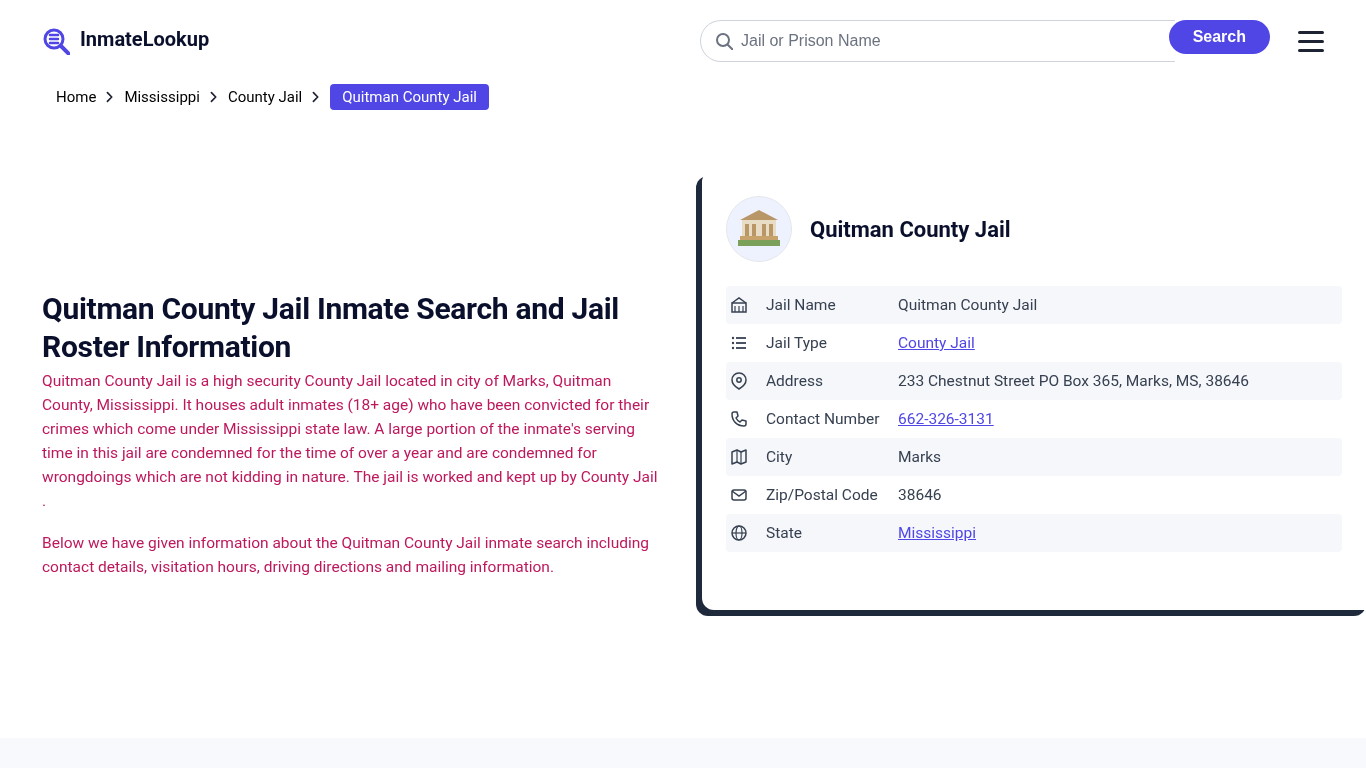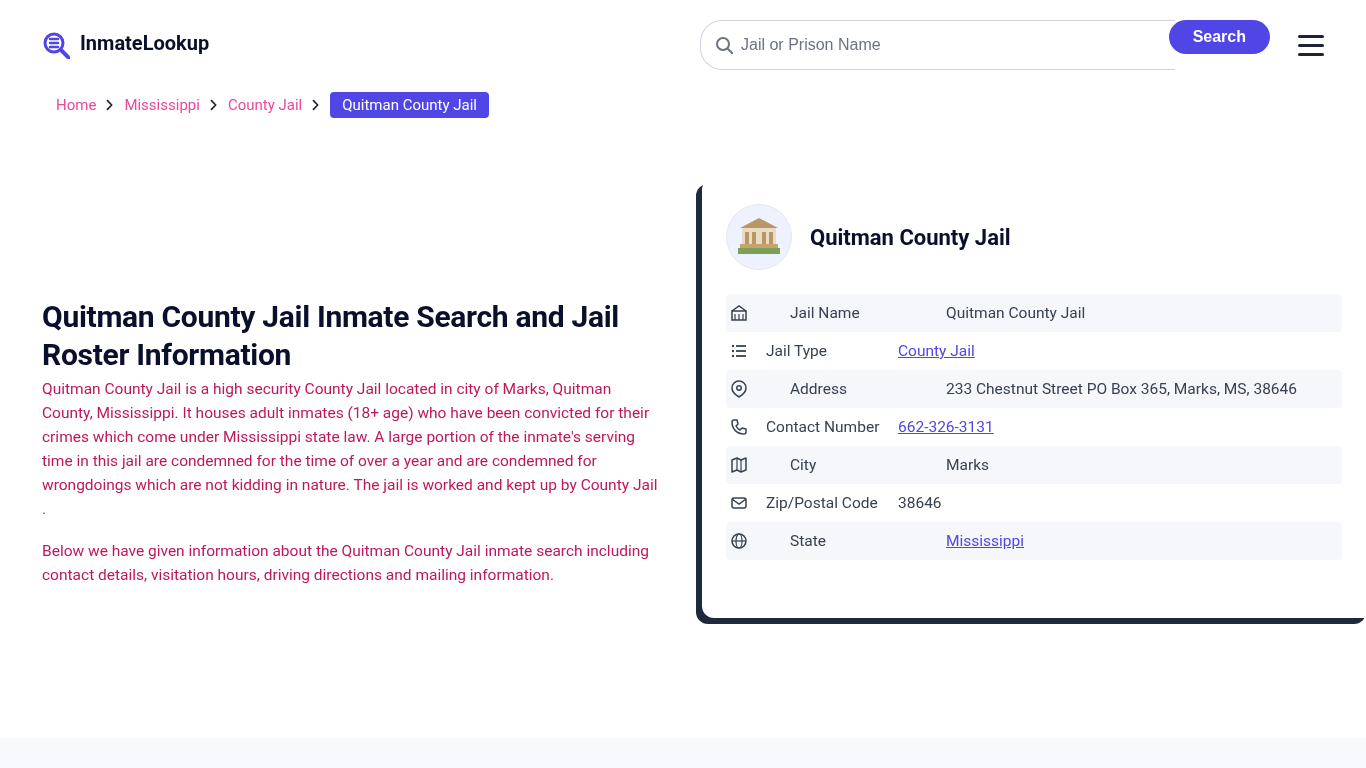--- a/index.html
+++ b/index.html
@@ -38,21 +38,21 @@
     align-items: stretch;
     width: 570px;
   }
   .search-box {
     flex: 1;
     display: flex; align-items:center;
     border: 1px solid #cfd4dc;
     border-right: none;
     border-radius: 22px 0 0 22px;
     padding: 0 14px;
-    height: 50px;
+    height: 42px;
     gap: 8px;
   }
   .search-box svg { width:18px; height:18px; color:#6b7280; flex:none; }
   .search-box input {
     border: none; outline: none; width: 100%;
     font-size: 16px; color:#374151;
     background: transparent;
   }
   .search-box input::placeholder { color:#6b7280; }
   .search-btn {
@@ -72,21 +72,21 @@
   }
   .hamburger span { width: 26px; height: 3px; background:#1e2333; border-radius:2px; }
 
   
   .breadcrumb {
     display:flex; align-items:center; gap:8px;
     padding: 14px 42px 0 56px;
     font-size: 15px;
     color:#1e2333;
   }
-  .breadcrumb a { color:#ec4899; text-decoration:none; cursor:pointer; }
+  .breadcrumb a { color:#000000; text-decoration:none; cursor:pointer; }
   .breadcrumb .chev { width:12px; height:12px; color:#1e2333; }
   .crumb-current {
     background:#4f46e5; color:#fff;
     padding: 4px 12px; border-radius:4px;
   }
 
   
   .main {
     display:flex;
     gap: 40px;
@@ -124,21 +124,21 @@
     background: #eef2ff;
   }
   .avatar svg { width:46px; height:46px; }
   .card-title { font-size:22px; font-weight:700; color:#0a0f2c; }
 
   .info-row {
     display:flex; align-items:center;
     padding: 10px 0;
     font-size:15.5px;
   }
-  .info-row.alt { background:#f5f7fa; border-radius:4px;gap:24px; }
+  .info-row.alt { background:#f5f7fa; border-radius:4px; }
   .info-row .ic { width:18px; height:18px; color:#374151; margin-left:4px; margin-right:18px; flex:none; }
   .info-label { width: 132px; color:#374151; }
   .info-value { color:#374151; }
   .info-value.link { color:#4f46e5; text-decoration:underline; cursor:pointer; }
 
   .footer-area {
     position:absolute; bottom:0; left:0; right:0; height:30px;
     background:#f7f9fc;
   }
 </style>

